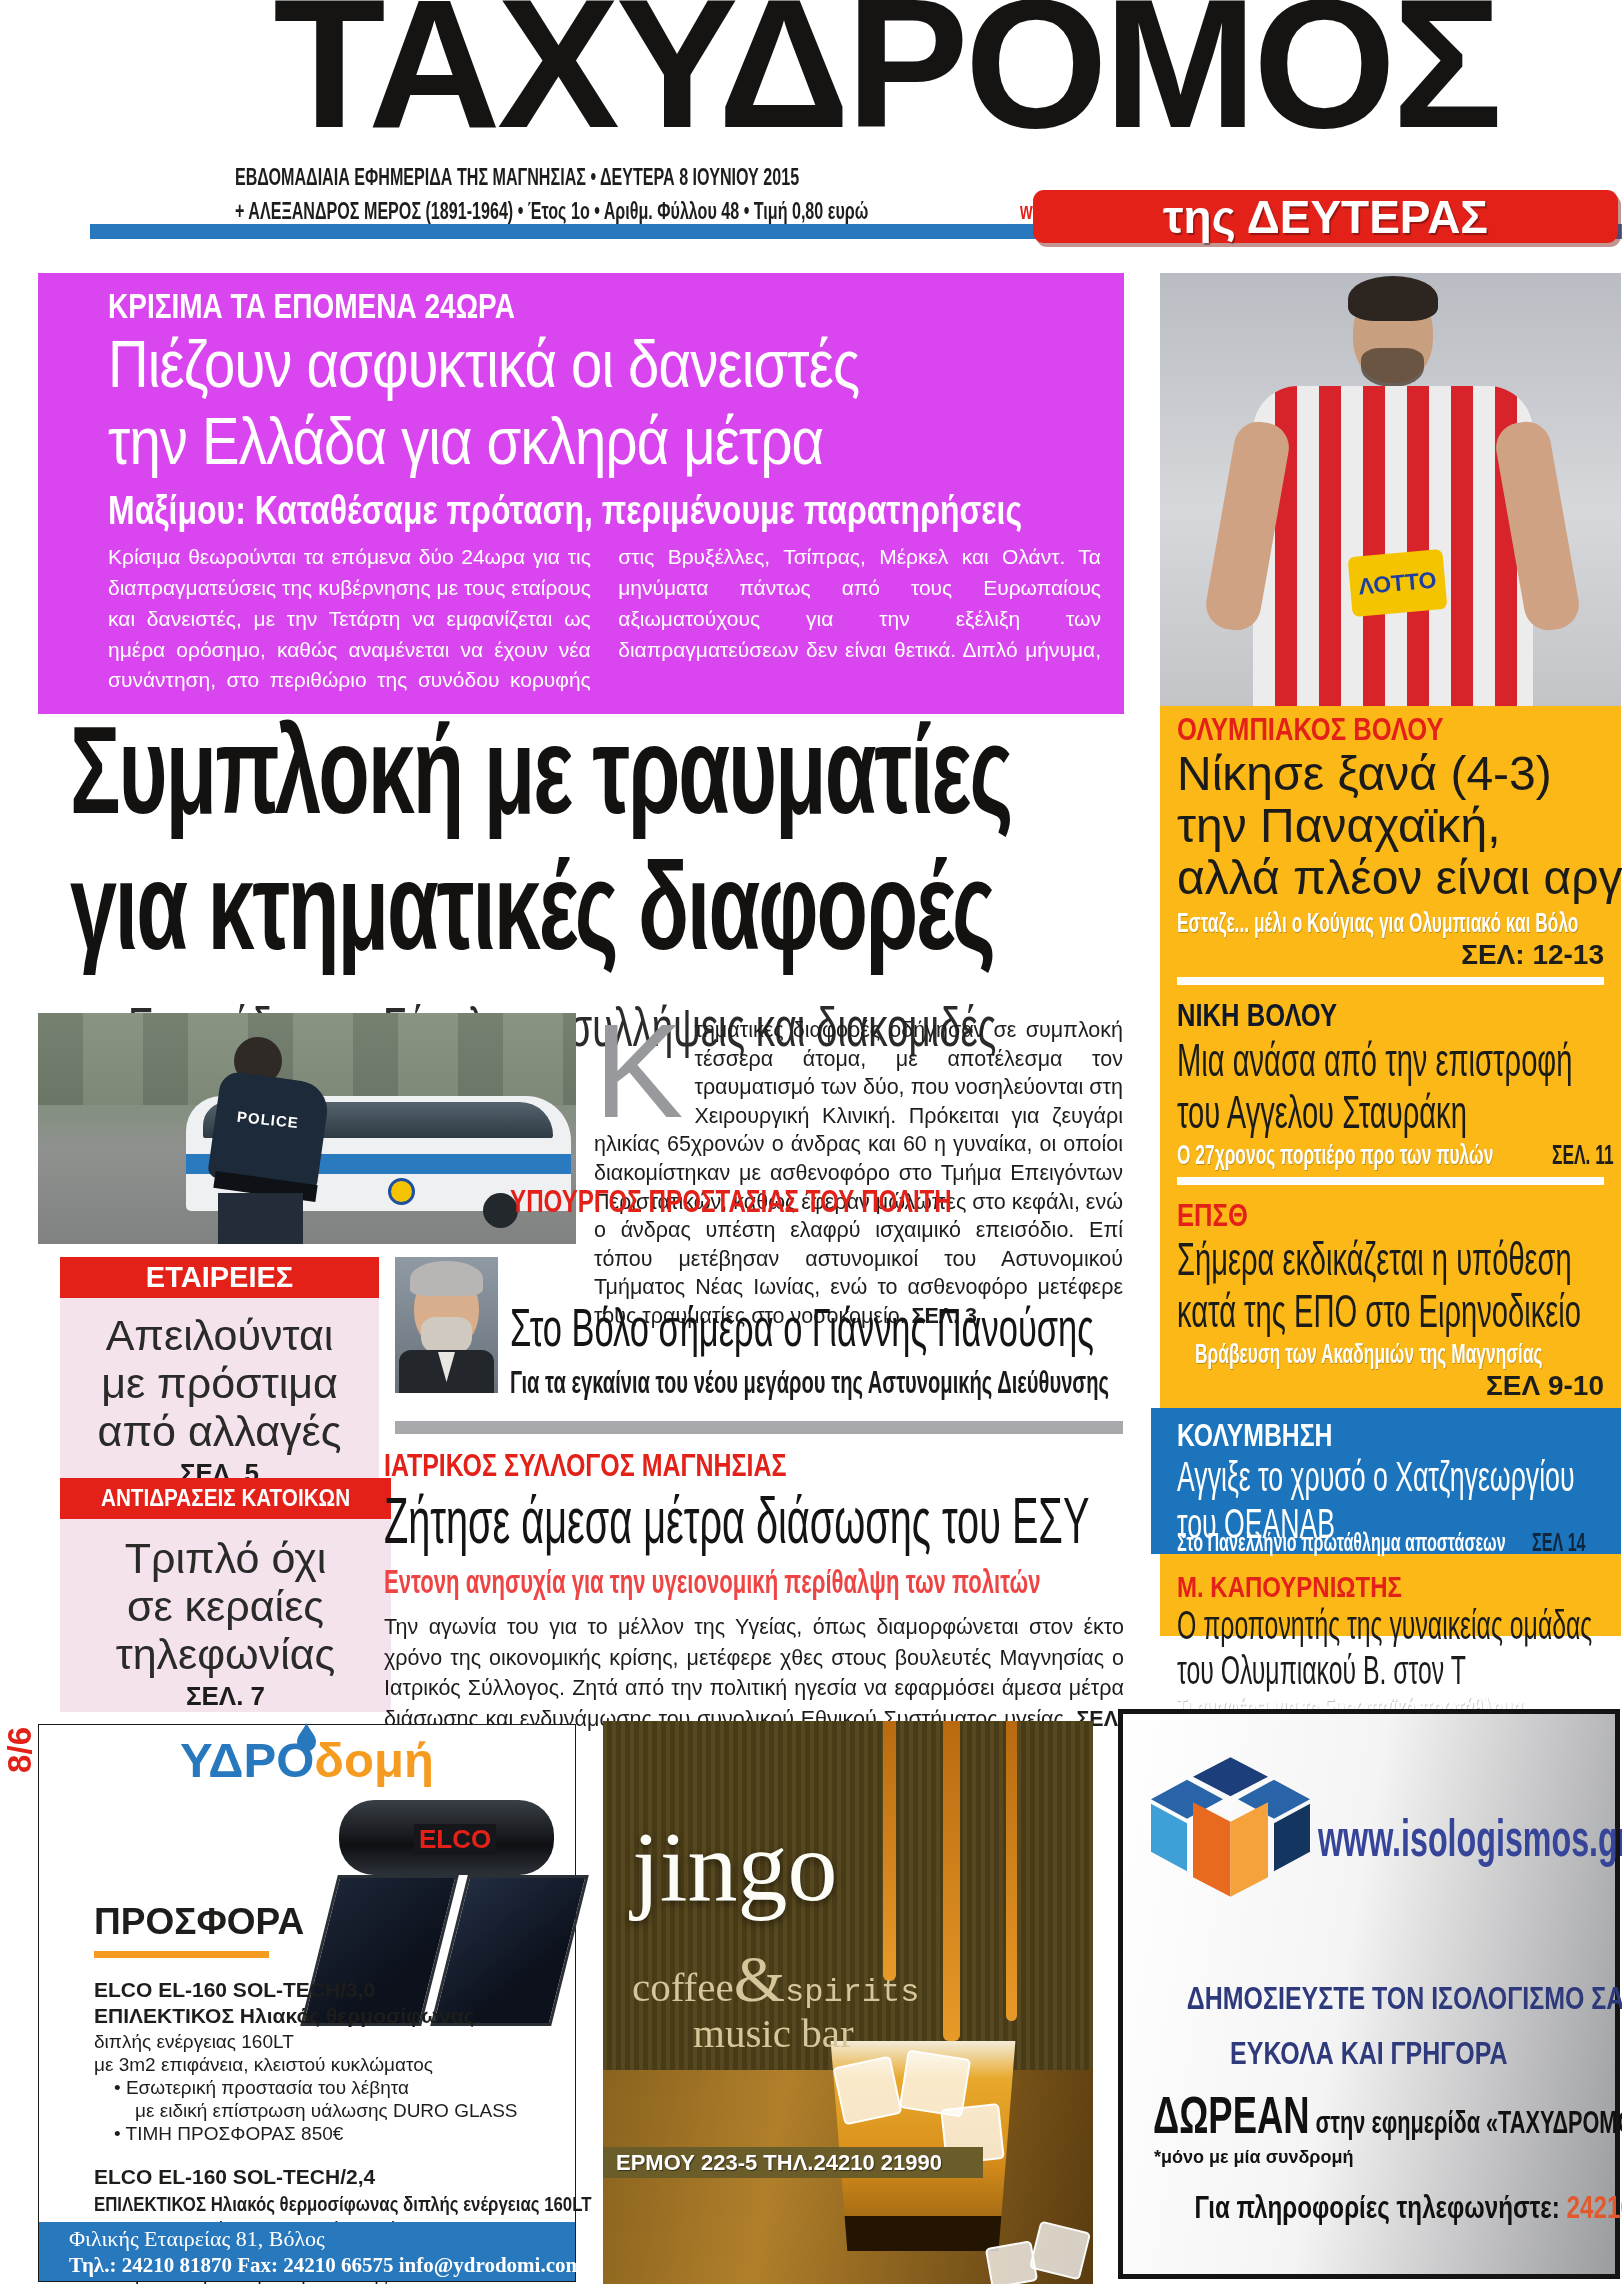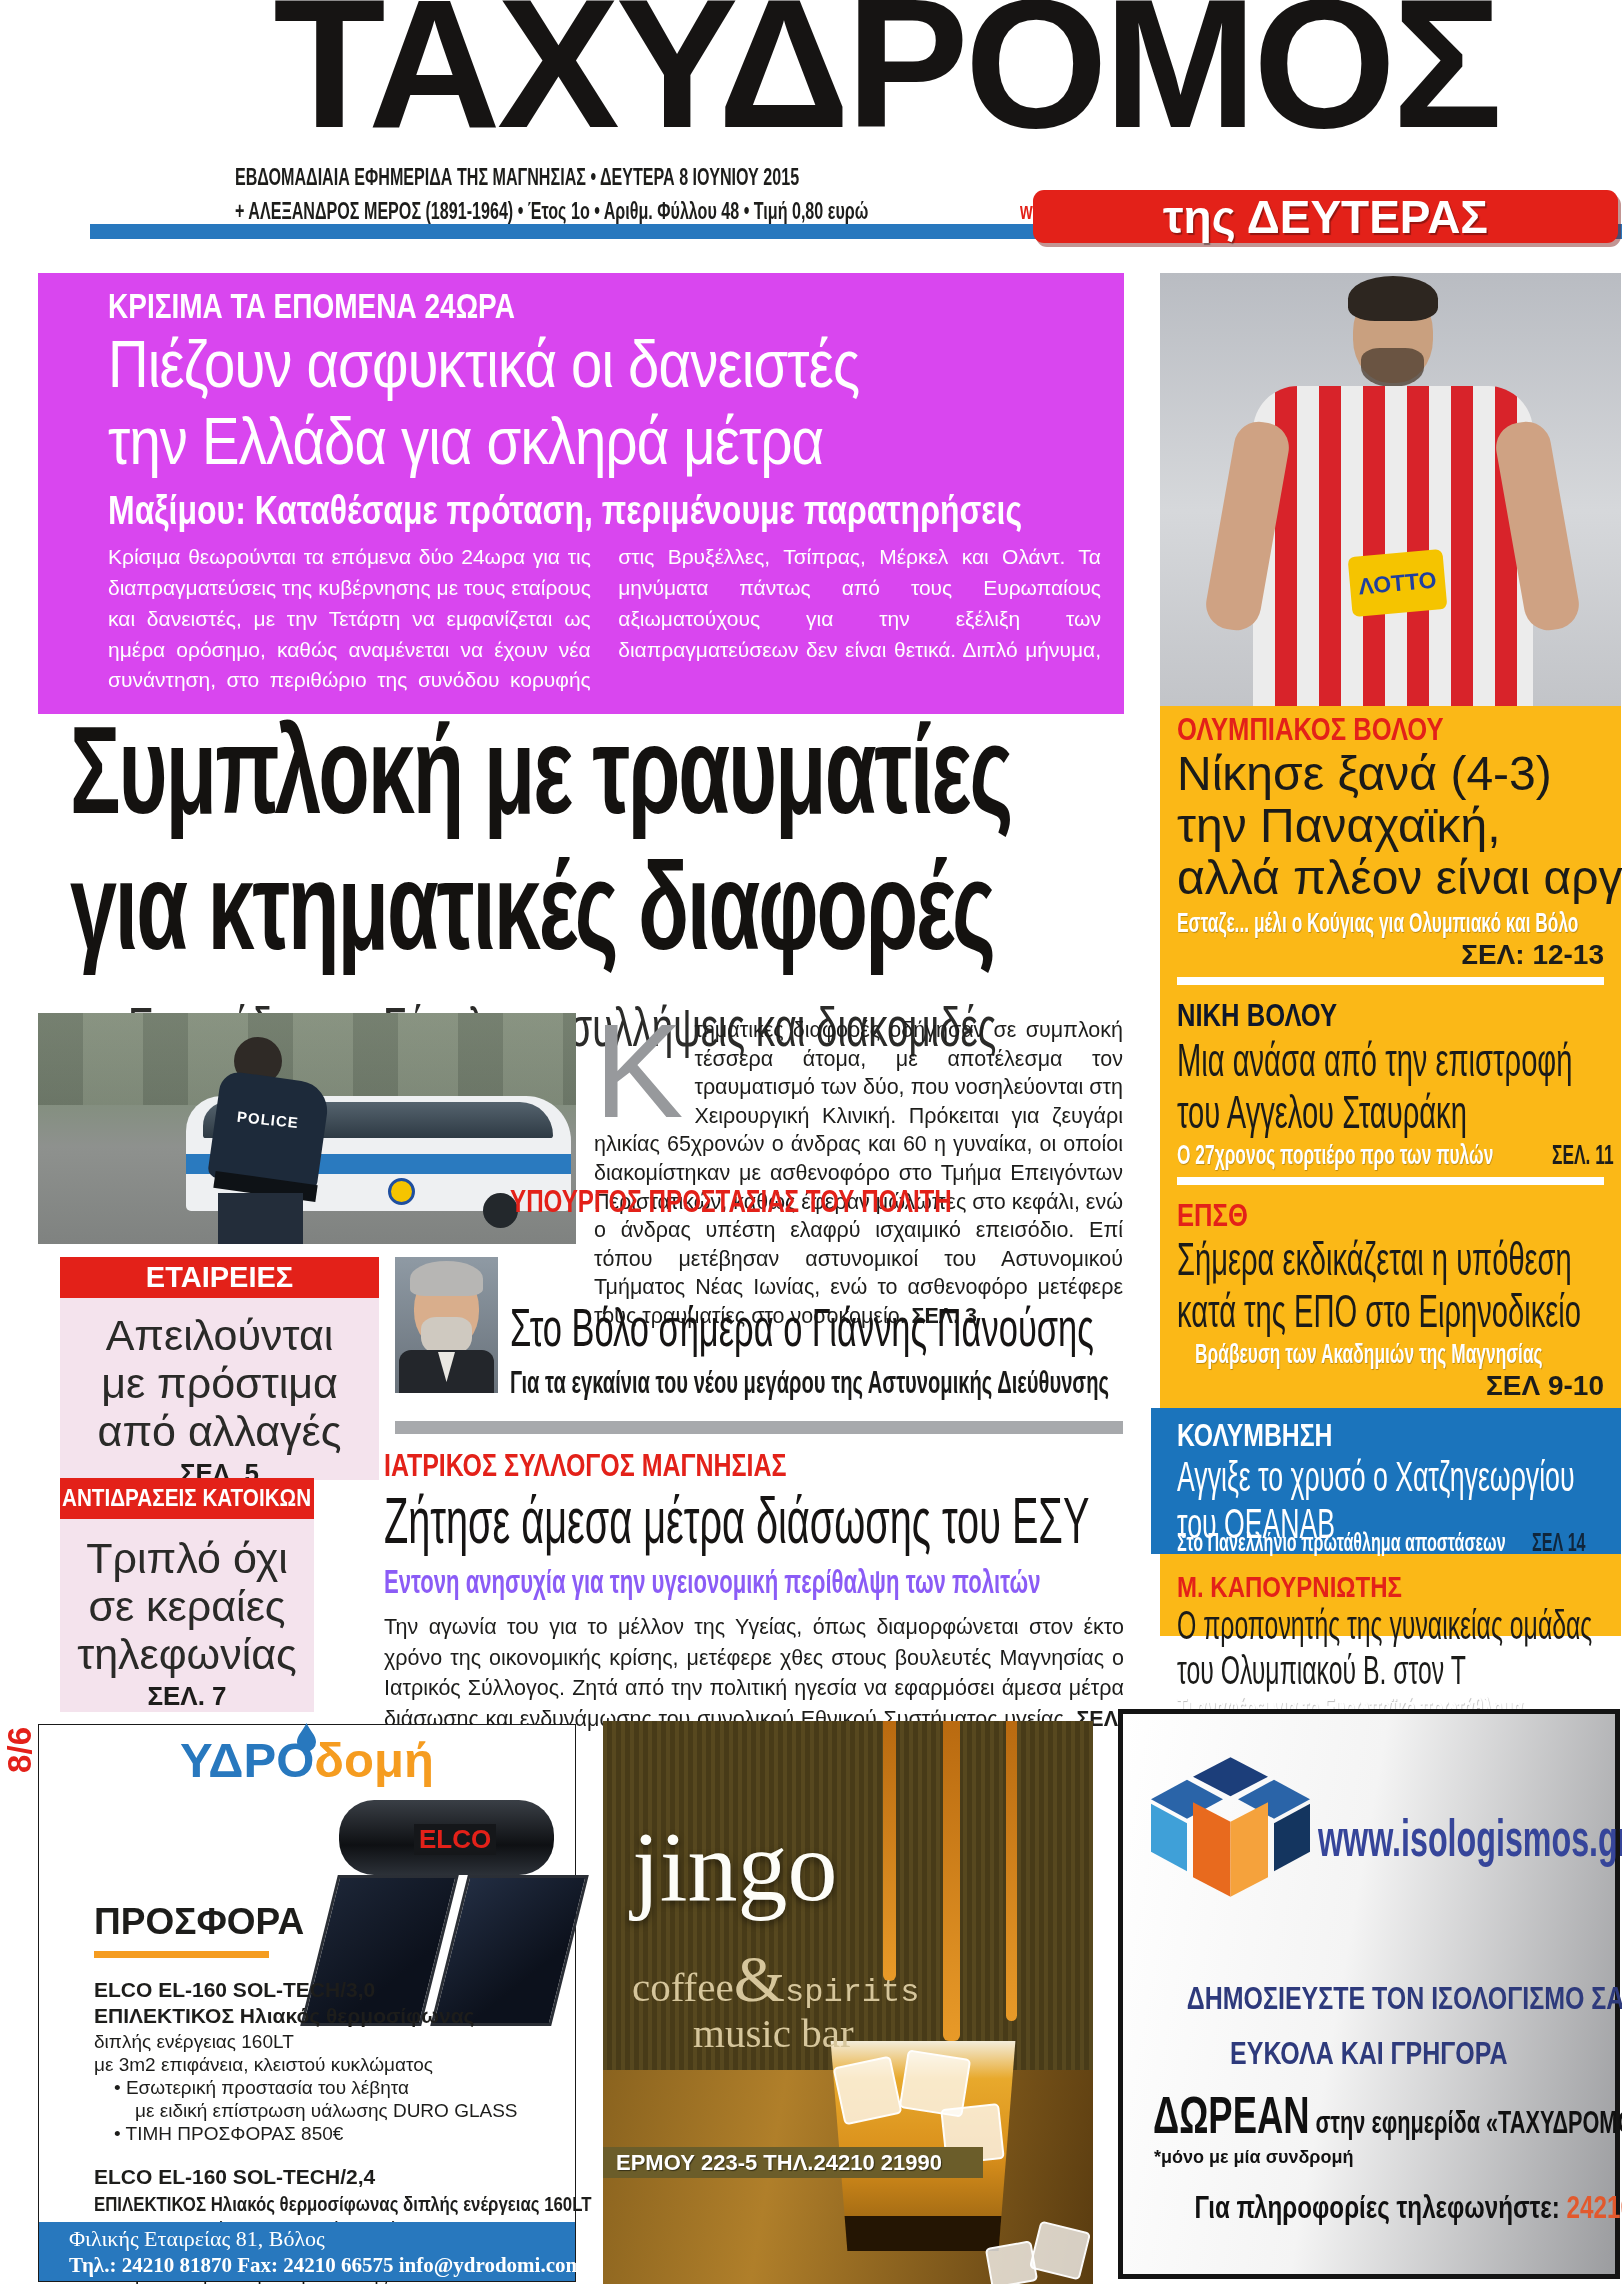--- a/index.html
+++ b/index.html
@@ -120,21 +120,21 @@
     <div class="pink" style="height:169px;text-align:center;padding-top:13px;">
       <div style="font-size:43px;line-height:1.12;color:#2a2a28;">
         <span>Απειλούνται</span><br>
         <span>με πρόστιμα</span><br>
         <span>από αλλαγές</span>
       </div>
       <div class="b" style="font-size:26px;margin-top:3px;">ΣΕΛ. 5</div>
     </div>
   </div>
 
-  <div class="abs" style="left:60px;top:1478px;width:254px;height:219px;">
+  <div class="abs" style="left:60px;top:1478px;width:331px;height:219px;">
     <div class="kicker-strip" style="height:41px;font-size:23.5px;font-weight:700;">
       <span class="cx sx88 nw ctr">ΑΝΤΙΔΡΑΣΕΙΣ ΚΑΤΟΙΚΩΝ</span>
     </div>
     <div class="pink" style="height:178px;text-align:center;padding-top:15px;">
       <div style="font-size:43px;line-height:1.12;color:#2a2a28;">
         <span>Τριπλό όχι</span><br>
         <span>σε κεραίες</span><br>
         <span>τηλεφωνίας</span>
       </div>
       <div class="b" style="font-size:26px;margin-top:3px;">ΣΕΛ. 7</div>
@@ -161,21 +161,21 @@
   </div>
 
   <div class="abs divider-g" style="left:395px;top:1421px;width:728px;height:13px;"></div>
 
   <div class="abs red b" style="left:384px;top:1447px;font-size:32px;">
     <span class="cx sx78 nw">ΙΑΤΡΙΚΟΣ ΣΥΛΛΟΓΟΣ ΜΑΓΝΗΣΙΑΣ</span>
   </div>
   <div class="abs" style="left:384px;top:1484px;font-size:64px;color:#161413;">
     <span class="cx sx62 nw">Ζήτησε άμεσα μέτρα διάσωσης του ΕΣΥ</span>
   </div>
-  <div class="abs b" style="left:384px;top:1562px;font-size:34px;color:#8b5cf6;">
+  <div class="abs b" style="left:384px;top:1562px;font-size:34px;color:#ef4444;">
     <span class="cx sx65 nw">Εντονη ανησυχία για την υγειονομική περίθαλψη των πολιτών</span>
   </div>
   <div class="abs bodytxt" style="left:384px;top:1612px;width:740px;height:100px;font-size:21.5px;line-height:1.42;">
     <span>Την αγωνία του για το μέλλον της Υγείας, όπως διαμορφώνεται στον έκτο χρόνο της οικονομικής κρίσης, μετέφερε χθες στους βουλευτές Μαγνησίας ο Ιατρικός Σύλλογος. Ζητά από την πολιτική ηγεσία να εφαρμόσει άμεσα μέτρα διάσωσης και ενδυνάμωσης του συνολικού Εθνικού Συστήματος υγείας.</span>
     <b>ΣΕΛ. 4</b>
   </div>
 
   <div class="abs yellow" style="left:1160px;top:273px;width:461px;height:1363px;">
 
     <div class="photo" style="left:0;top:0;width:461px;height:433px;

